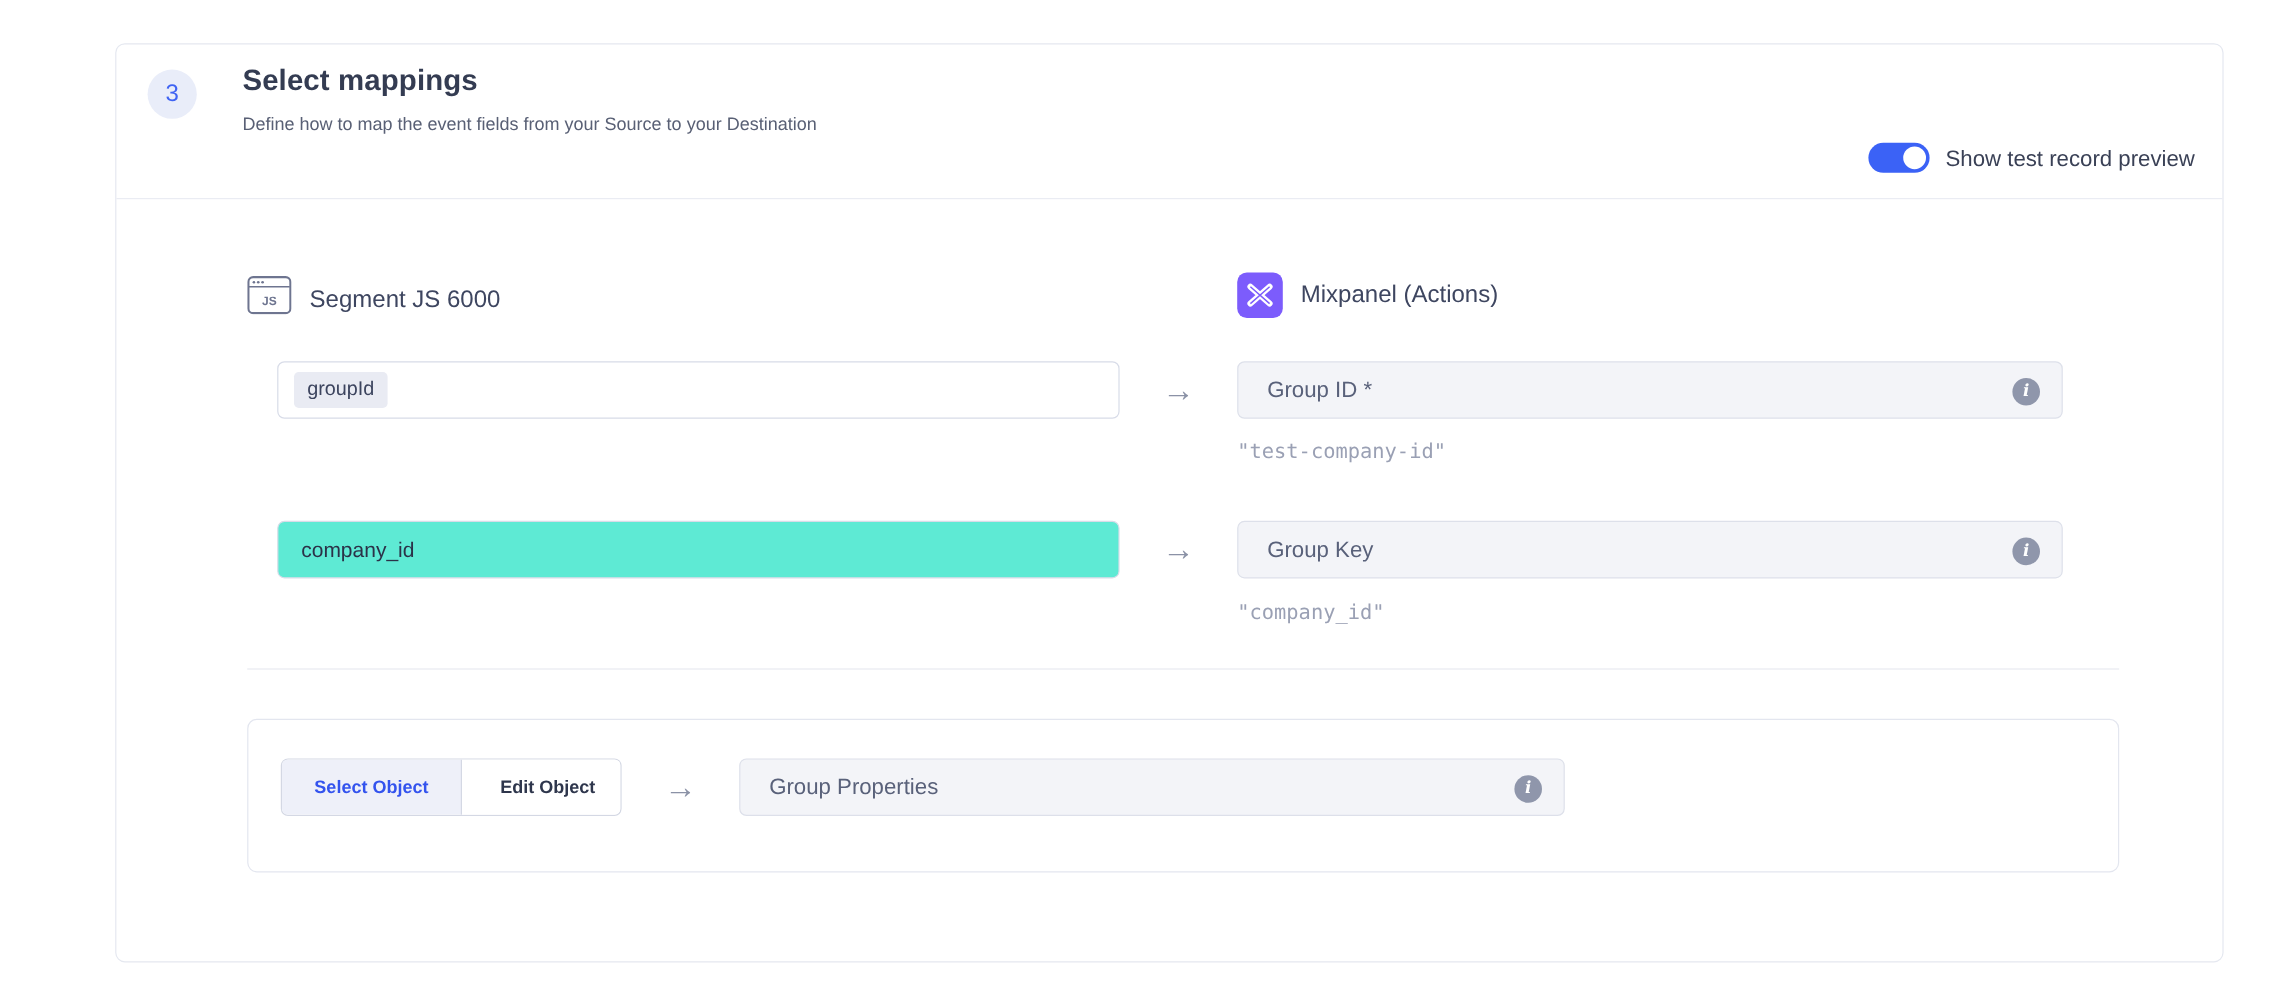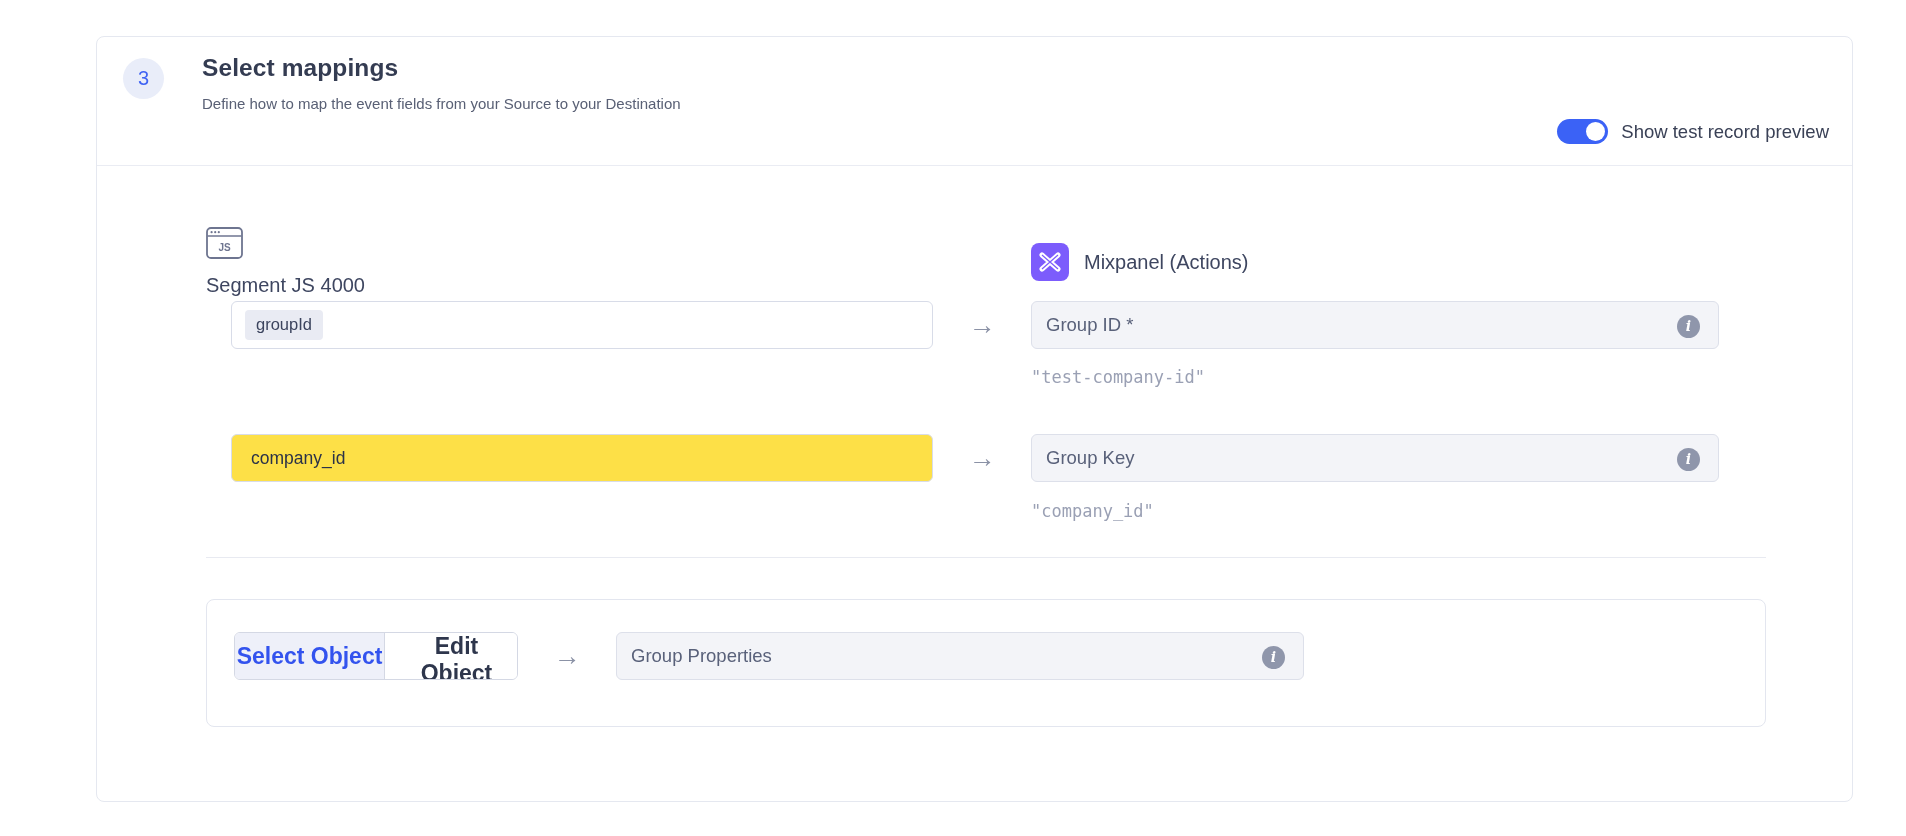--- a/index.html
+++ b/index.html
@@ -26,47 +26,47 @@
   .toggle {
     width:51px; height:25px; border-radius:13px; background:#3b62f6; position:relative; cursor:pointer;
   }
   .toggle .knob {
     position:absolute; top:3px; right:3px; width:19px; height:19px; border-radius:50%; background:#fff;
   }
   .toggle-label { font-size:18.5px; color:#3a4156; }
 
   
   .cols-header { position:absolute; left:109px; top:190px; width:1560px; display:flex; align-items:center; }
-  .col-source { width:825px; display:flex; align-items:flex-start; gap:15px;flex-direction:column; }
+  .col-source { width:825px; display:flex; align-items:flex-end; gap:15px; }
   .col-dest   { display:flex; align-items:center; gap:15px; }
   .col-title  { font-size:20px; color:#3e4660; }
   .mixpanel-icon {
     width:38px; height:38px; border-radius:8px; background:#7c5cfc;
     display:flex; align-items:center; justify-content:center;
   }
 
   
   .map-row { position:absolute; left:134px; display:flex; align-items:flex-start; }
   .row-1 { top:264px; } .row-2 { top:397px; }
   .src-box {
     width:702px; height:48px; background:#fff; border:1px solid #d8dce8; border-radius:6px;
     display:flex; align-items:center; padding-left:13px;
   }
   input.src-input {
-    width:702px; height:48px; background:#fde047; border:1px solid #d8dce8; border-radius:6px;
+    width:702px; height:48px; background:#5eead4; border:1px solid #d8dce8; border-radius:6px;
     padding-left:19px; font-size:17.5px; color:#2b3248; font-family:"Liberation Sans",sans-serif; outline:none;
   }
   .chip {
     background:#e9ebf3; color:#3c445e; font-size:16.5px; padding:5px 11px; border-radius:4px; line-height:1.2;
   }
   .arrow-cell { width:98px; height:48px; display:flex; align-items:center; justify-content:center; }
   .arrow-glyph { font-size:27px; color:#8b92a6; line-height:1; }
   .dest-field {
     position:relative; width:688px; height:48px; background:#f3f4f8; border:1px solid #dde0ea; border-radius:6px;
-    display:flex; align-items:center; padding-left:14px; cursor:pointer;
+    display:flex; align-items:center; padding-left:24px; cursor:pointer;
   }
   .dest-label { font-size:18.5px; color:#59617a; }
   .info-icon {
     position:absolute; right:18px; top:12.5px; width:23px; height:23px; border-radius:50%;
     background:#8f96ab; color:#fff; font-size:14px; font-weight:700;
     display:flex; align-items:center; justify-content:center; cursor:pointer;
     font-family:"DejaVu Serif", serif; font-style:italic;
   }
   .preview {
     position:absolute; left:934px; font-family:"DejaVu Sans Mono", monospace;
@@ -80,21 +80,21 @@
   .object-box {
     position:absolute; left:109px; top:562px; width:1560px; height:128px;
     border:1px solid #e3e6ef; border-radius:8px; background:#fff;
   }
   .object-row { display:flex; align-items:flex-start; padding:32px 0 0 27px; }
   .btn-group {
     height:48px; display:flex; border:1px solid #d4d8e4; border-radius:6px; overflow:hidden; background:#fff;
   }
   .btn-group button {
     height:100%; border:none; background:#fff; font-family:"Liberation Sans",sans-serif;
-    font-size:23px; font-weight:600; color:#2e364c; cursor:pointer;
+    font-size:15px; font-weight:600; color:#2e364c; cursor:pointer;
   }
   .btn-select { width:150px; background:#eef0f9 !important; color:#3353ee !important; border-right:1px solid #d4d8e4 !important; }
   .btn-edit { width:132px;padding-left:11px; }
   .obj-dropdown {
     margin-left:18px; width:397px; height:48px; background:#fff; border:1px solid #d8dce8; border-radius:6px;
     display:flex; align-items:center; justify-content:space-between; padding:0 20px 0 13px; cursor:pointer;
   }
   .caret { font-size:12px; color:#434b63; }
 </style>
 </head>
@@ -119,21 +119,21 @@
   <div class="cols-header">
     <div class="col-source">
       <svg width="37" height="32" viewBox="0 0 37 32">
         <rect x="1" y="1" width="35" height="30" rx="4" fill="none" stroke="#6e7590" stroke-width="1.8"></rect>
         <line x1="1.5" y1="9" x2="35.5" y2="9" stroke="#6e7590" stroke-width="1.3"></line>
         <circle cx="5.6" cy="5.2" r="1.1" fill="#6e7590"></circle>
         <circle cx="9.2" cy="5.2" r="1.1" fill="#6e7590"></circle>
         <circle cx="12.8" cy="5.2" r="1.1" fill="#6e7590"></circle>
         <text x="18.5" y="24" text-anchor="middle" font-family="Liberation Sans, sans-serif" font-size="10" font-weight="bold" fill="#6e7590">JS</text>
       </svg>
-      <span class="col-title">Segment JS 4000</span>
+      <span class="col-title">Segment JS 6000</span>
     </div>
     <div class="col-dest">
       <span class="mixpanel-icon">
         <svg width="24" height="24" viewBox="0 0 24 24">
           <path d="M4 5 L20 19 M20 5 L4 19" stroke="#ffffff" stroke-width="5" stroke-linecap="round" fill="none"></path>
           <path d="M4 5 L20 19 M20 5 L4 19" stroke="#7c5cfc" stroke-width="1.2" fill="none"></path>
         </svg>
       </span>
       <span class="col-title">Mixpanel (Actions)</span>
     </div>

